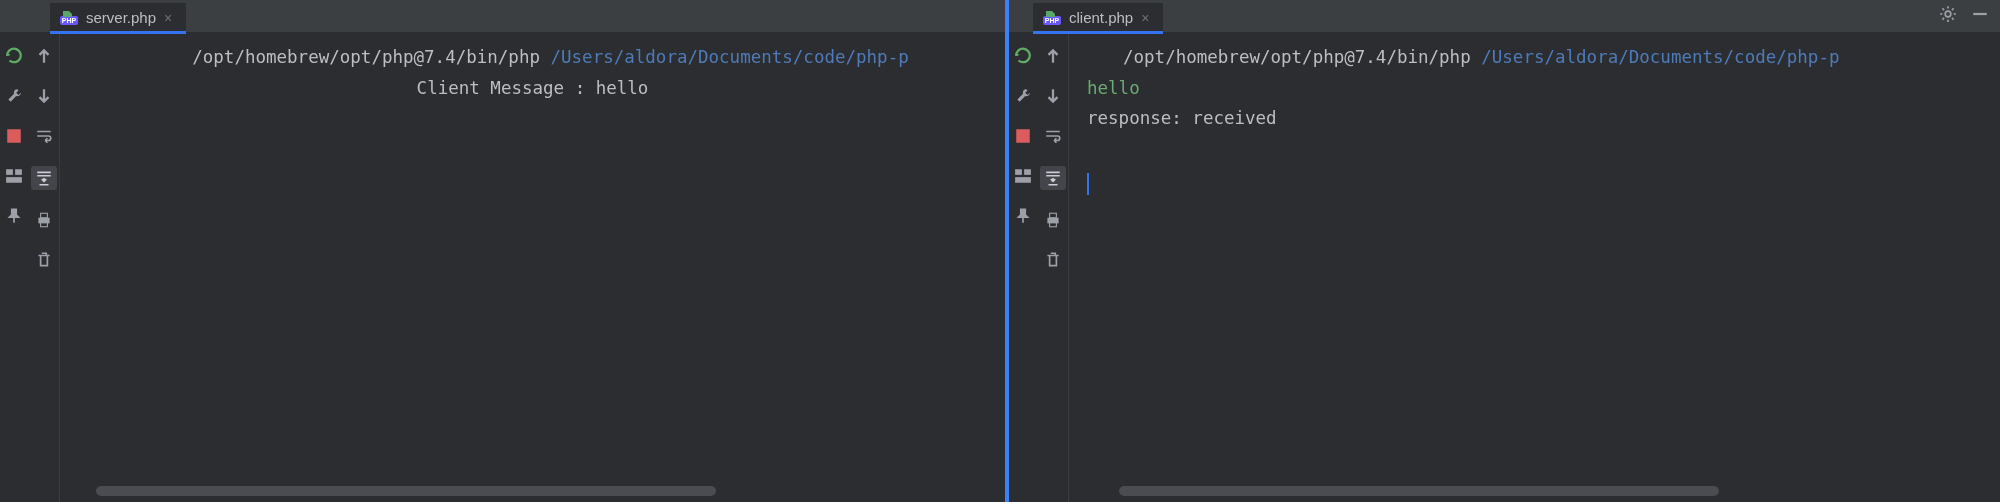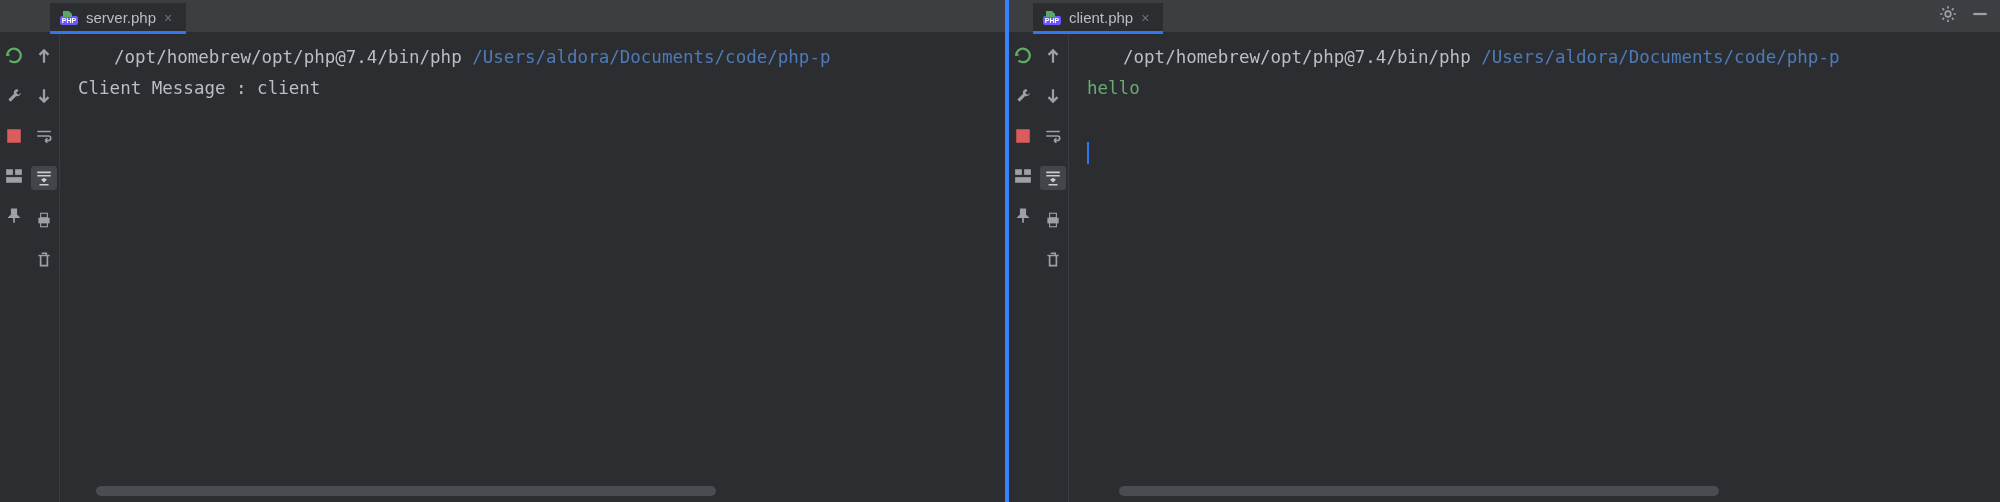--- a/index.html
+++ b/index.html
@@ -26,20 +26,21 @@
       font-family: -apple-system, sans-serif;
     }
     .pane {
       position: relative;
       display: flex;
       flex-direction: column;
       height: 100%;
     }
     .pane-left {
       width: 1005px;
+      text-align: center;
     }
     .pane-right {
       flex: 1;
       border-left: 4px solid #3b82f6;
     }
     .tab-bar {
       height: 32px;
       background: #3c3f41;
       display: flex;
       align-items: flex-end;
@@ -247,21 +248,21 @@
       <span class="icon-btn">
         <svg viewBox="0 0 16 16">
             <path d="M3 4h10M5 4v9h6V4M6 2h4v2" stroke="#9da0a8" stroke-width="1.5" fill="none"></path>
           </svg>
       </span>
     </div>
     <div class="console">
       <div class="cmd-line">
         <span class="cmd-plain">/opt/homebrew/opt/php@7.4/bin/php </span><span class="cmd-link">/Users/aldora/Documents/code/php-p</span>
       </div>
-      <div class="out-line">Client Message : client</div>
+      <div class="out-line">Client Message : hello</div>
     </div>
   </div>
   <div class="scrollbar-h"></div>
 </div>
 
 <div class="pane pane-right">
   <div class="tab-bar">
     <div class="tab">
       <span class="php-icon">
         <svg viewBox="0 0 18 14">
@@ -351,18 +352,19 @@
         <svg viewBox="0 0 16 16">
             <path d="M3 4h10M5 4v9h6V4M6 2h4v2" stroke="#9da0a8" stroke-width="1.5" fill="none"></path>
           </svg>
       </span>
     </div>
     <div class="console">
       <div class="cmd-line">
         <span class="cmd-plain">/opt/homebrew/opt/php@7.4/bin/php </span><span class="cmd-link">/Users/aldora/Documents/code/php-p</span>
       </div>
       <div class="in-line">hello</div>
+      <div class="out-line">response: received</div>
       <div>&nbsp;</div>
       <div><span class="cursor"></span></div>
     </div>
   </div>
   <div class="scrollbar-h"></div>
 </div>
 
 </body></html>

